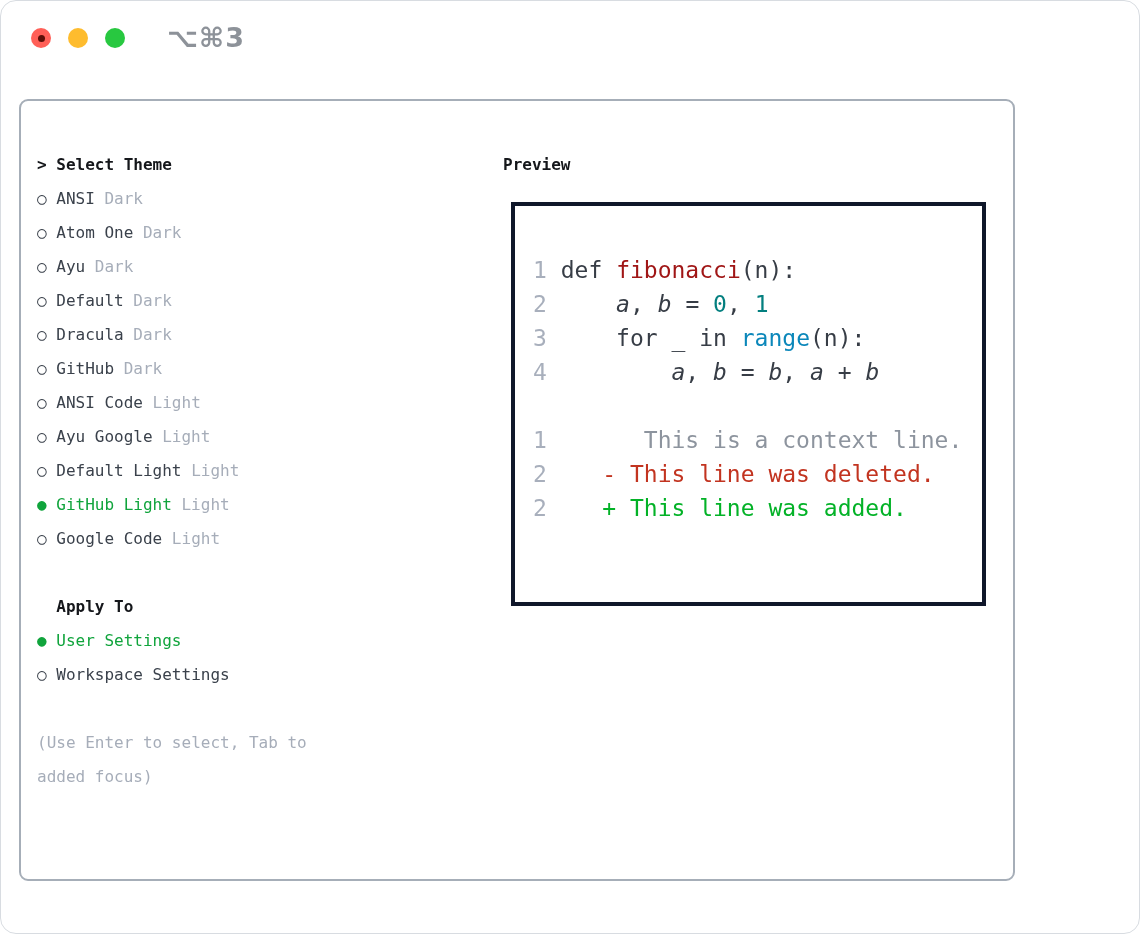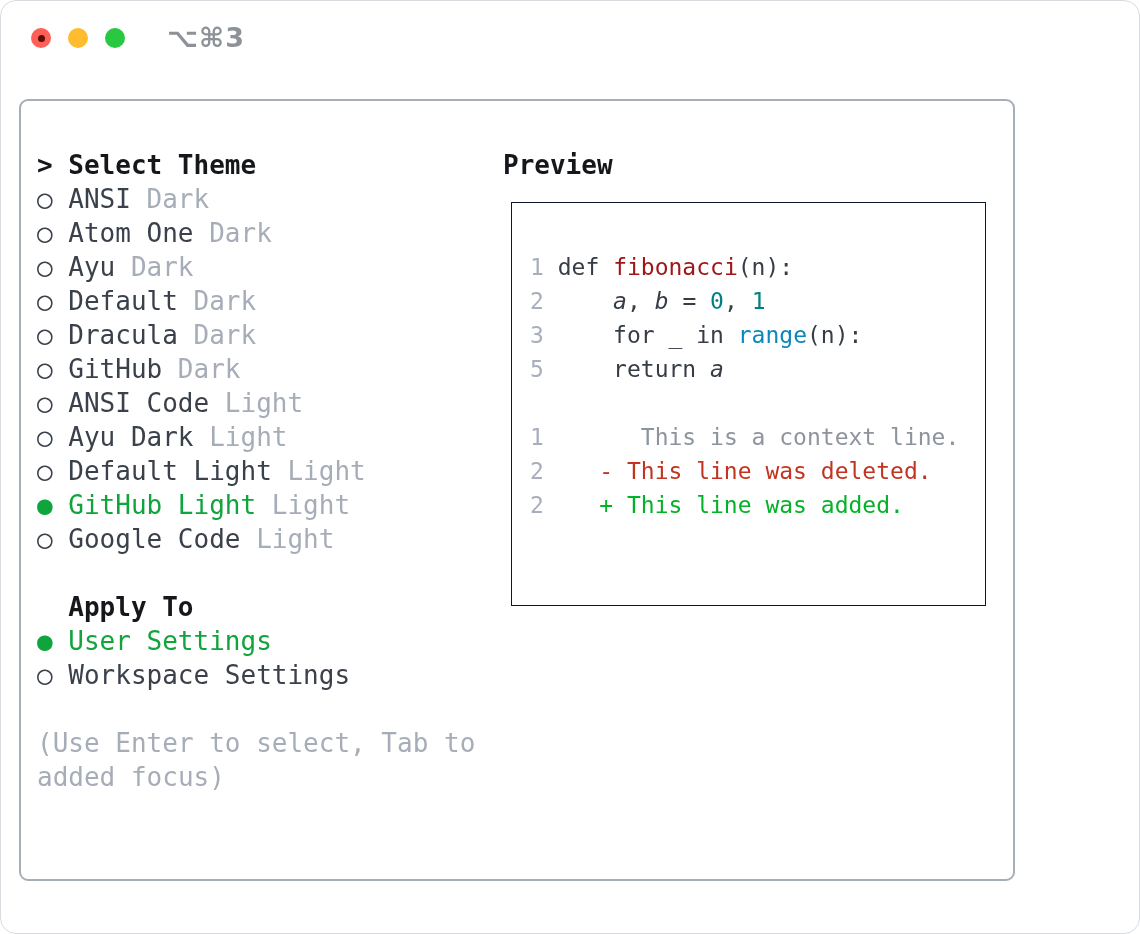--- a/index.html
+++ b/index.html
@@ -21,33 +21,33 @@
     font-family:"DejaVu Sans",sans-serif;font-size:27px;font-weight:bold;
     color:#8d9299;letter-spacing:1px;
   }
   
   .panel{
     position:absolute;left:18px;top:98px;width:996px;height:782px;
     box-sizing:border-box;border:2px solid #a6aeb8;border-radius:9px;
     background:#ffffff;
   }
   .left{position:absolute;left:16px;top:47px;}
-  .row{height:34px;line-height:34px;font-size:26px;white-space:pre;color:#3a414b;}
+  .row{height:34px;line-height:34px;font-size:16px;white-space:pre;color:#3a414b;}
   .bullet{display:inline-block;width:2ch;color:#3a414b;}
   .hdr{font-weight:bold;color:#15171b;}
   .prompt{font-weight:bold;color:#15171b;}
   .suffix{margin-left:1ch;color:#a6adb9;}
   .row.selected .bullet,.row.selected .name{color:#10a43c;}
   .row.spacer{height:34px;}
   .help{color:#a6adb9;}
   
   .preview-title{position:absolute;left:482px;top:47px;}
   .preview-box{
     position:absolute;left:490px;top:101px;width:475px;height:404px;
-    box-sizing:border-box;border:1px solid #0f172a;background:#ffffff;
+    box-sizing:border-box;border:4px solid #0f172a;background:#ffffff;
   }
   .codewrap{padding:47px 0 0 18px;}
   .code-line{height:34px;line-height:34px;font-size:23px;white-space:pre;color:#373d46;}
   .tk-def{color:#373d46;}
   .tk-ln{color:#a8afbc;}
   .tk-kw{color:#373d46;}
   .tk-fn{color:#a01616;}
   .tk-num{color:#037f7f;}
   .tk-bi{color:#0b87ba;}
   .tk-var{color:#373d46;font-style:italic;}
@@ -74,21 +74,21 @@
     <div class="left">
       <div class="row"><span class="bullet prompt">&gt;</span><span class="hdr">Select Theme</span></div>
 
       <div class="row"><span class="bullet">○</span><span class="name">ANSI</span><span class="suffix">Dark</span></div>
       <div class="row"><span class="bullet">○</span><span class="name">Atom One</span><span class="suffix">Dark</span></div>
       <div class="row"><span class="bullet">○</span><span class="name">Ayu</span><span class="suffix">Dark</span></div>
       <div class="row"><span class="bullet">○</span><span class="name">Default</span><span class="suffix">Dark</span></div>
       <div class="row"><span class="bullet">○</span><span class="name">Dracula</span><span class="suffix">Dark</span></div>
       <div class="row"><span class="bullet">○</span><span class="name">GitHub</span><span class="suffix">Dark</span></div>
       <div class="row"><span class="bullet">○</span><span class="name">ANSI Code</span><span class="suffix">Light</span></div>
-      <div class="row"><span class="bullet">○</span><span class="name">Ayu Dark</span><span class="suffix">Light</span></div>
+      <div class="row"><span class="bullet">○</span><span class="name">Ayu Google</span><span class="suffix">Light</span></div>
       <div class="row"><span class="bullet">○</span><span class="name">Default Light</span><span class="suffix">Light</span></div>
       <div class="row selected"><span class="bullet">●</span><span class="name">GitHub Light</span><span class="suffix">Light</span></div>
       <div class="row"><span class="bullet">○</span><span class="name">Google Code</span><span class="suffix">Light</span></div>
 
       <div class="row spacer"></div>
 
       <div class="row"><span class="bullet"></span><span class="hdr">Apply To</span></div>
       <div class="row selected"><span class="bullet">●</span><span class="name">User Settings</span></div>
       <div class="row"><span class="bullet">○</span><span class="name">Workspace Settings</span></div>
 
@@ -98,21 +98,21 @@
       <div class="row help">added focus)</div>
     </div>
 
     <div class="row hdr preview-title">Preview</div>
 
     <div class="preview-box">
       <div class="codewrap">
           <div class="code-line"><span class="tk-ln">1</span><span class="tk-def"> </span><span class="tk-kw">def</span><span class="tk-def"> </span><span class="tk-fn">fibonacci</span><span class="tk-def">(n):</span></div>
           <div class="code-line"><span class="tk-ln">2</span><span class="tk-def">     </span><span class="tk-var">a</span><span class="tk-def">, </span><span class="tk-var">b</span><span class="tk-def"> = </span><span class="tk-num">0</span><span class="tk-def">, </span><span class="tk-num">1</span></div>
           <div class="code-line"><span class="tk-ln">3</span><span class="tk-def">     </span><span class="tk-kw">for</span><span class="tk-def"> _ </span><span class="tk-kw">in</span><span class="tk-def"> </span><span class="tk-bi">range</span><span class="tk-def">(n):</span></div>
-          <div class="code-line"><span class="tk-ln">5</span><span class="tk-def">     </span><span class="tk-kw">return</span><span class="tk-def"> </span><span class="tk-var">a</span></div>
+          <div class="code-line"><span class="tk-ln">4</span><span class="tk-def">         </span><span class="tk-var">a</span><span class="tk-def">, </span><span class="tk-var">b</span><span class="tk-def"> = </span><span class="tk-var">b</span><span class="tk-def">, </span><span class="tk-var">a</span><span class="tk-def"> + </span><span class="tk-var">b</span></div>
           <div class="code-line"></div>
           <div class="code-line"><span class="tk-ln">1</span><span class="tk-def">       </span><span class="tk-ctx">This is a context line.</span></div>
           <div class="code-line"><span class="tk-ln">2</span><span class="tk-def">    </span><span class="tk-del">- This line was deleted.</span></div>
           <div class="code-line"><span class="tk-ln">2</span><span class="tk-def">    </span><span class="tk-add">+ This line was added.</span></div>
         </div>
     </div>
 
   </div>
 </div>
 

